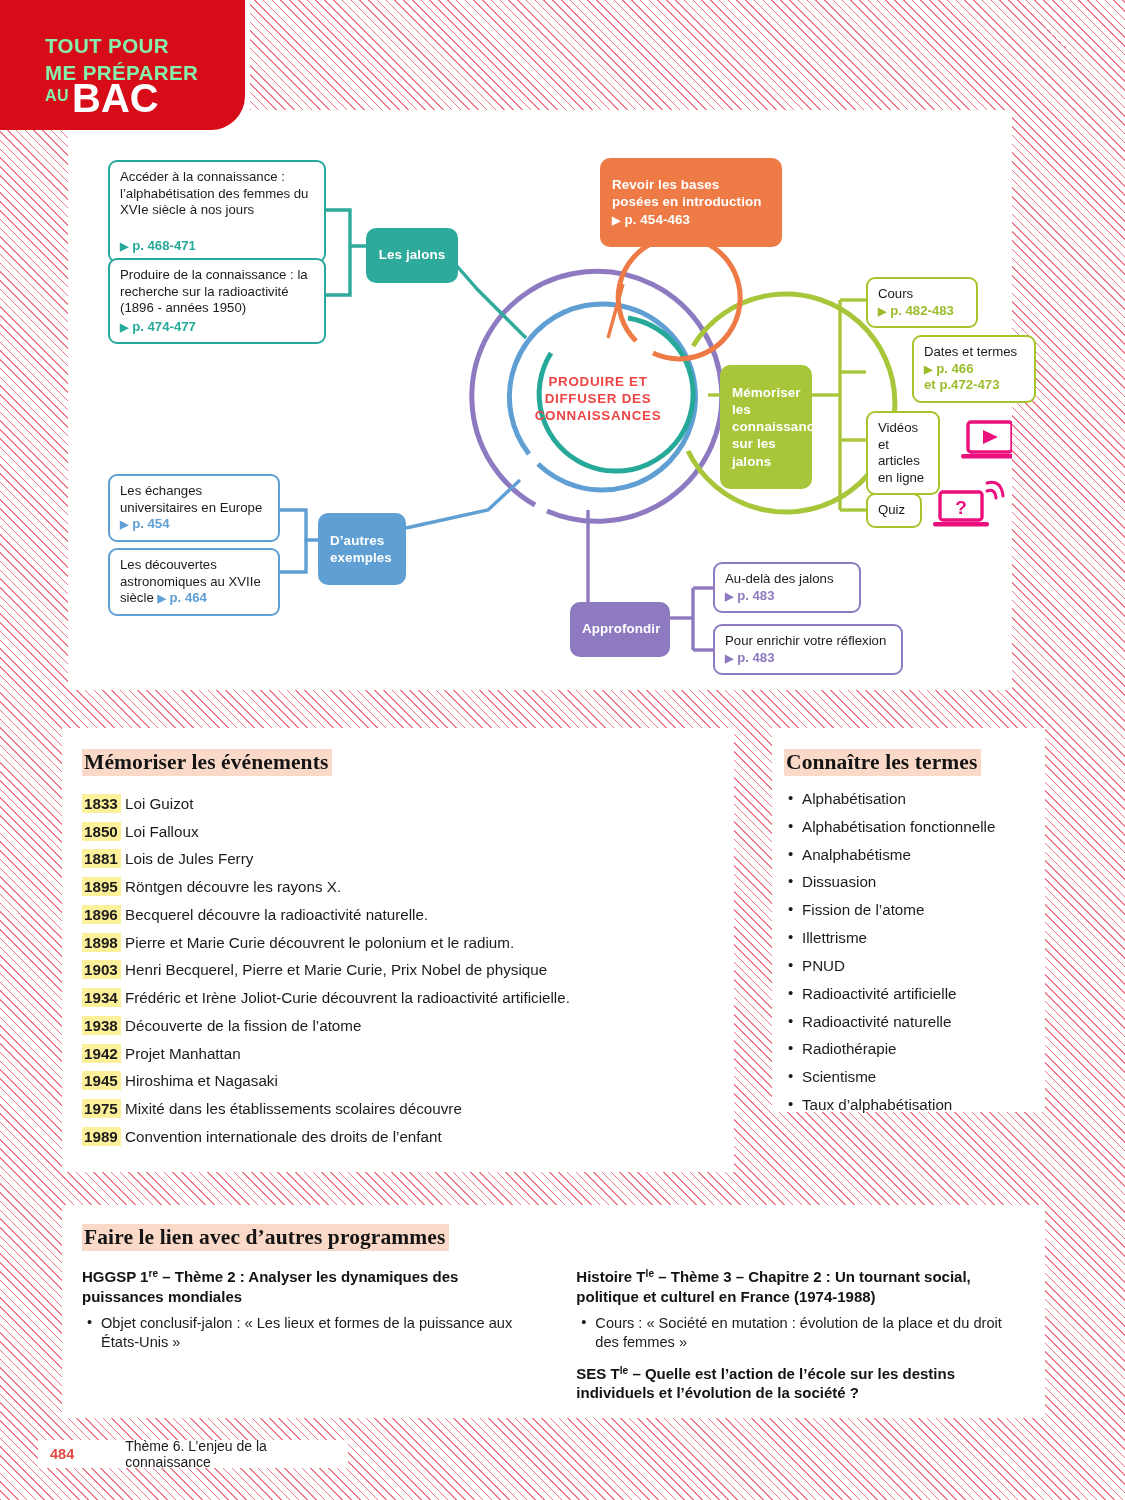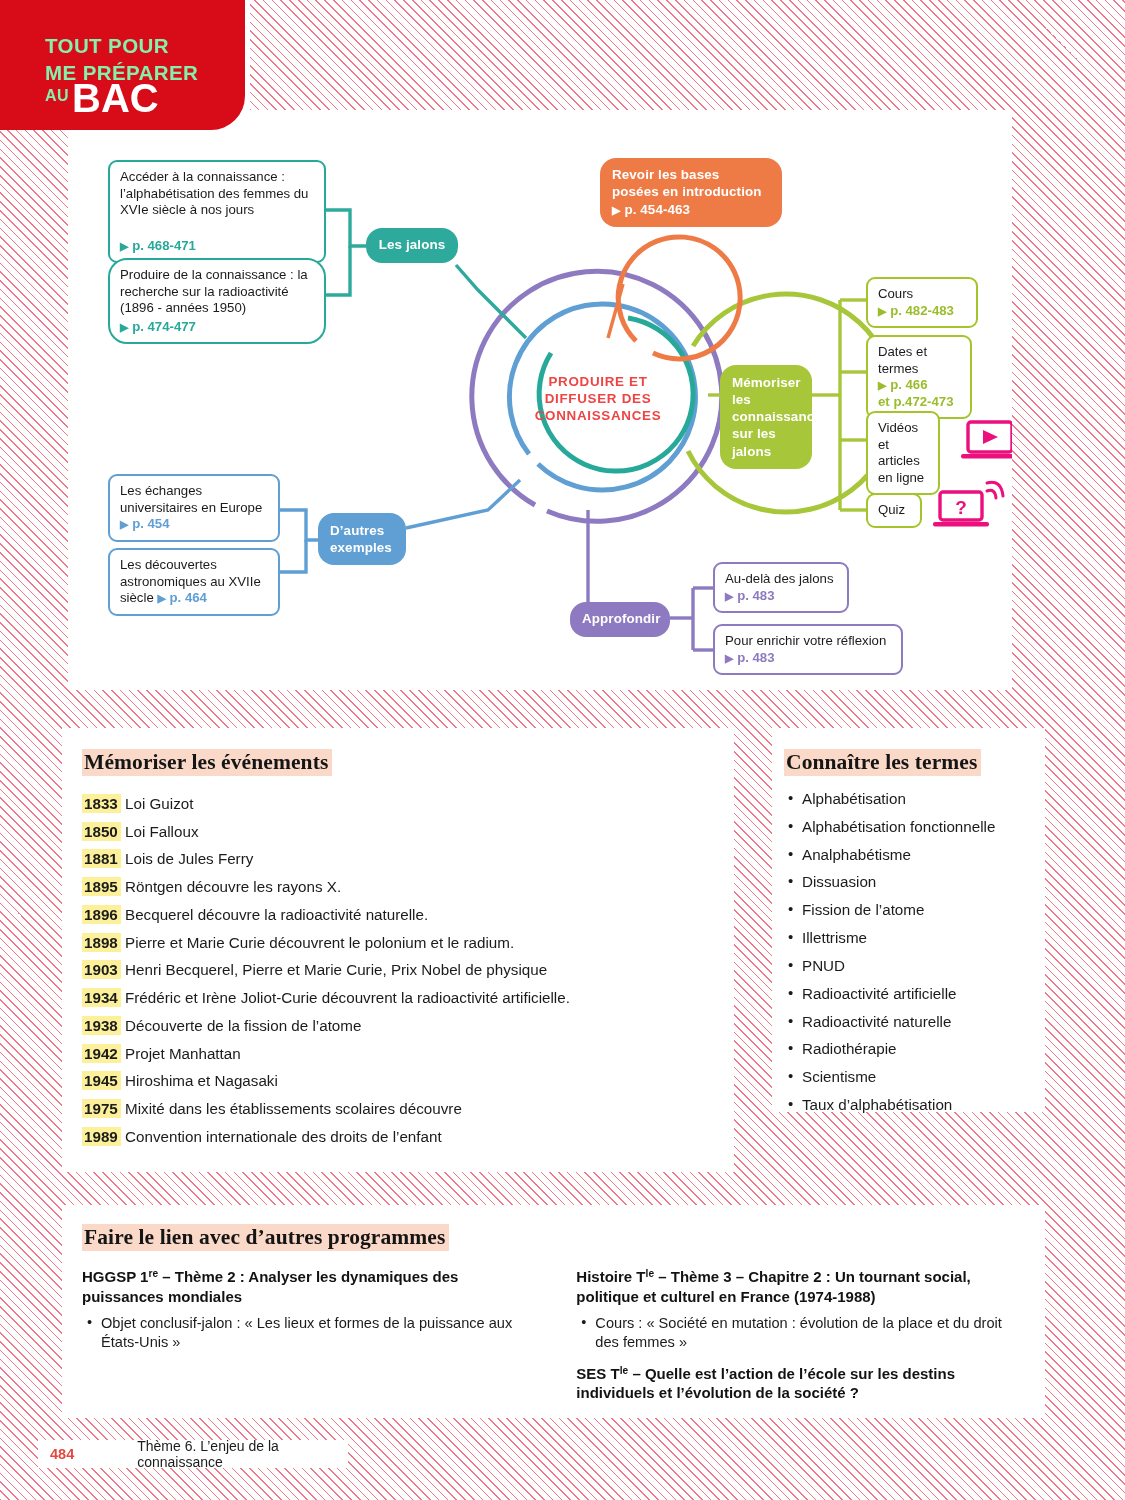--- a/index.html
+++ b/index.html
@@ -67,22 +67,22 @@
     background: #ffffff;
     border: 2px solid;
     color: #1b1b1b;
     font-size: 13.2px;
     padding: 7px 9px 7px 10px;
   }
   .node-filled {
     color: #ffffff;
     font-weight: 700;
     font-size: 13.4px;
-    padding: 9px 12px;
-    border-radius: 16px;
+    padding: 19px 12px;
+    border-radius: 10px;
     letter-spacing: .1px;
   }
   .pg { font-weight: 700; }
   .tri { font-size: 11px; line-height: 1; }
 
   .t-teal   { border-color: #27a99a; }
   .t-green  { border-color: #a5c42c; }
   .t-blue   { border-color: #5f9fd4; }
   .t-purple { border-color: #8d7ac0; }
 
@@ -170,21 +170,21 @@
   
   .footer {
     position: absolute;
     left: 38px; top: 1440px;
     width: 310px; height: 28px;
     background: #ffffff;
     z-index: 5;
     display: flex; align-items: center;
     padding-left: 12px;
   }
-  .footer .pnum { color: #e2483f; font-weight: 700; font-size: 14.5px; margin-right: 21px; }
+  .footer .pnum { color: #e2483f; font-weight: 700; font-size: 14.5px; margin-right: 9px; }
   .footer .ftxt { color: #1b1b1b; font-size: 14px; margin-left: 42px; }
 
   sup { font-size: .68em; vertical-align: .45em; }
 </style>
 </head>
 <body>
 
 <div class="hatch-bg"></div>
 
 <div class="white" style="left:0;top:0;width:250px;height:130px;z-index:5;"></div>
@@ -277,21 +277,21 @@
   </div>
 
   <div class="node node-outline t-teal" style="left:40px;top:50px;width:218px;">
     <div><span>Accéder à la connaissance : l’alphabétisation des femmes du XVIe siècle à nos jours</span></div>
     <div class="c-teal pg" style="margin-top:19px;">
       <span class="tri">▶</span>
       <span>p. 468-471</span>
     </div>
   </div>
 
-  <div class="node node-outline t-teal" style="left:40px;top:148px;width:218px;border-radius:19px;">
+  <div class="node node-outline t-teal" style="left:40px;top:148px;width:218px;">
     <div><span>Produire de la connaissance : la recherche sur la radioactivité (1896 - années 1950)</span></div>
     <div class="c-teal pg" style="margin-top:2px;">
       <span class="tri">▶</span>
       <span>p. 474-477</span>
     </div>
   </div>
 
   <div class="node node-filled f-teal" style="left:298px;top:118px;width:92px;text-align:center;">Les jalons</div>
 
   <div class="node node-filled f-orange" style="left:532px;top:48px;width:182px;">
@@ -310,21 +310,21 @@
   </div>
 
   <div class="node node-outline t-green" style="left:798px;top:167px;width:112px;">
     <div>Cours</div>
     <div class="c-green pg">
       <span class="tri">▶</span>
       <span>p. 482-483</span>
     </div>
   </div>
 
-  <div class="node node-outline t-green" style="left:798px;top:225px;width:106px;">
+  <div class="node node-outline t-green" style="left:844px;top:225px;width:124px;">
     <div>Dates et termes</div>
     <div class="c-green pg">
       <span class="tri">▶</span>
       <span>p. 466</span>
     </div>
     <div class="c-green pg">et p.472-473</div>
   </div>
 
   <div class="node node-outline t-green" style="left:798px;top:301px;width:74px;">
     <div><span>Vidéos et articles en ligne</span></div>
@@ -354,21 +354,21 @@
     </div>
   </div>
 
   <div class="node node-filled f-blue" style="left:250px;top:403px;width:88px;line-height:1.28;">
     <div>D’autres</div>
     <div>exemples</div>
   </div>
 
   <div class="node node-filled f-purple" style="left:502px;top:492px;width:100px;text-align:center;">Approfondir</div>
 
-  <div class="node node-outline t-purple" style="left:645px;top:452px;width:136px;">
+  <div class="node node-outline t-purple" style="left:645px;top:452px;width:148px;">
     <div>Au-delà des jalons</div>
     <div class="c-purple pg">
       <span class="tri">▶</span>
       <span>p. 483</span>
     </div>
   </div>
 
   <div class="node node-outline t-purple" style="left:645px;top:514px;width:190px;">
     <div>Pour enrichir votre réflexion</div>
     <div class="c-purple pg">

